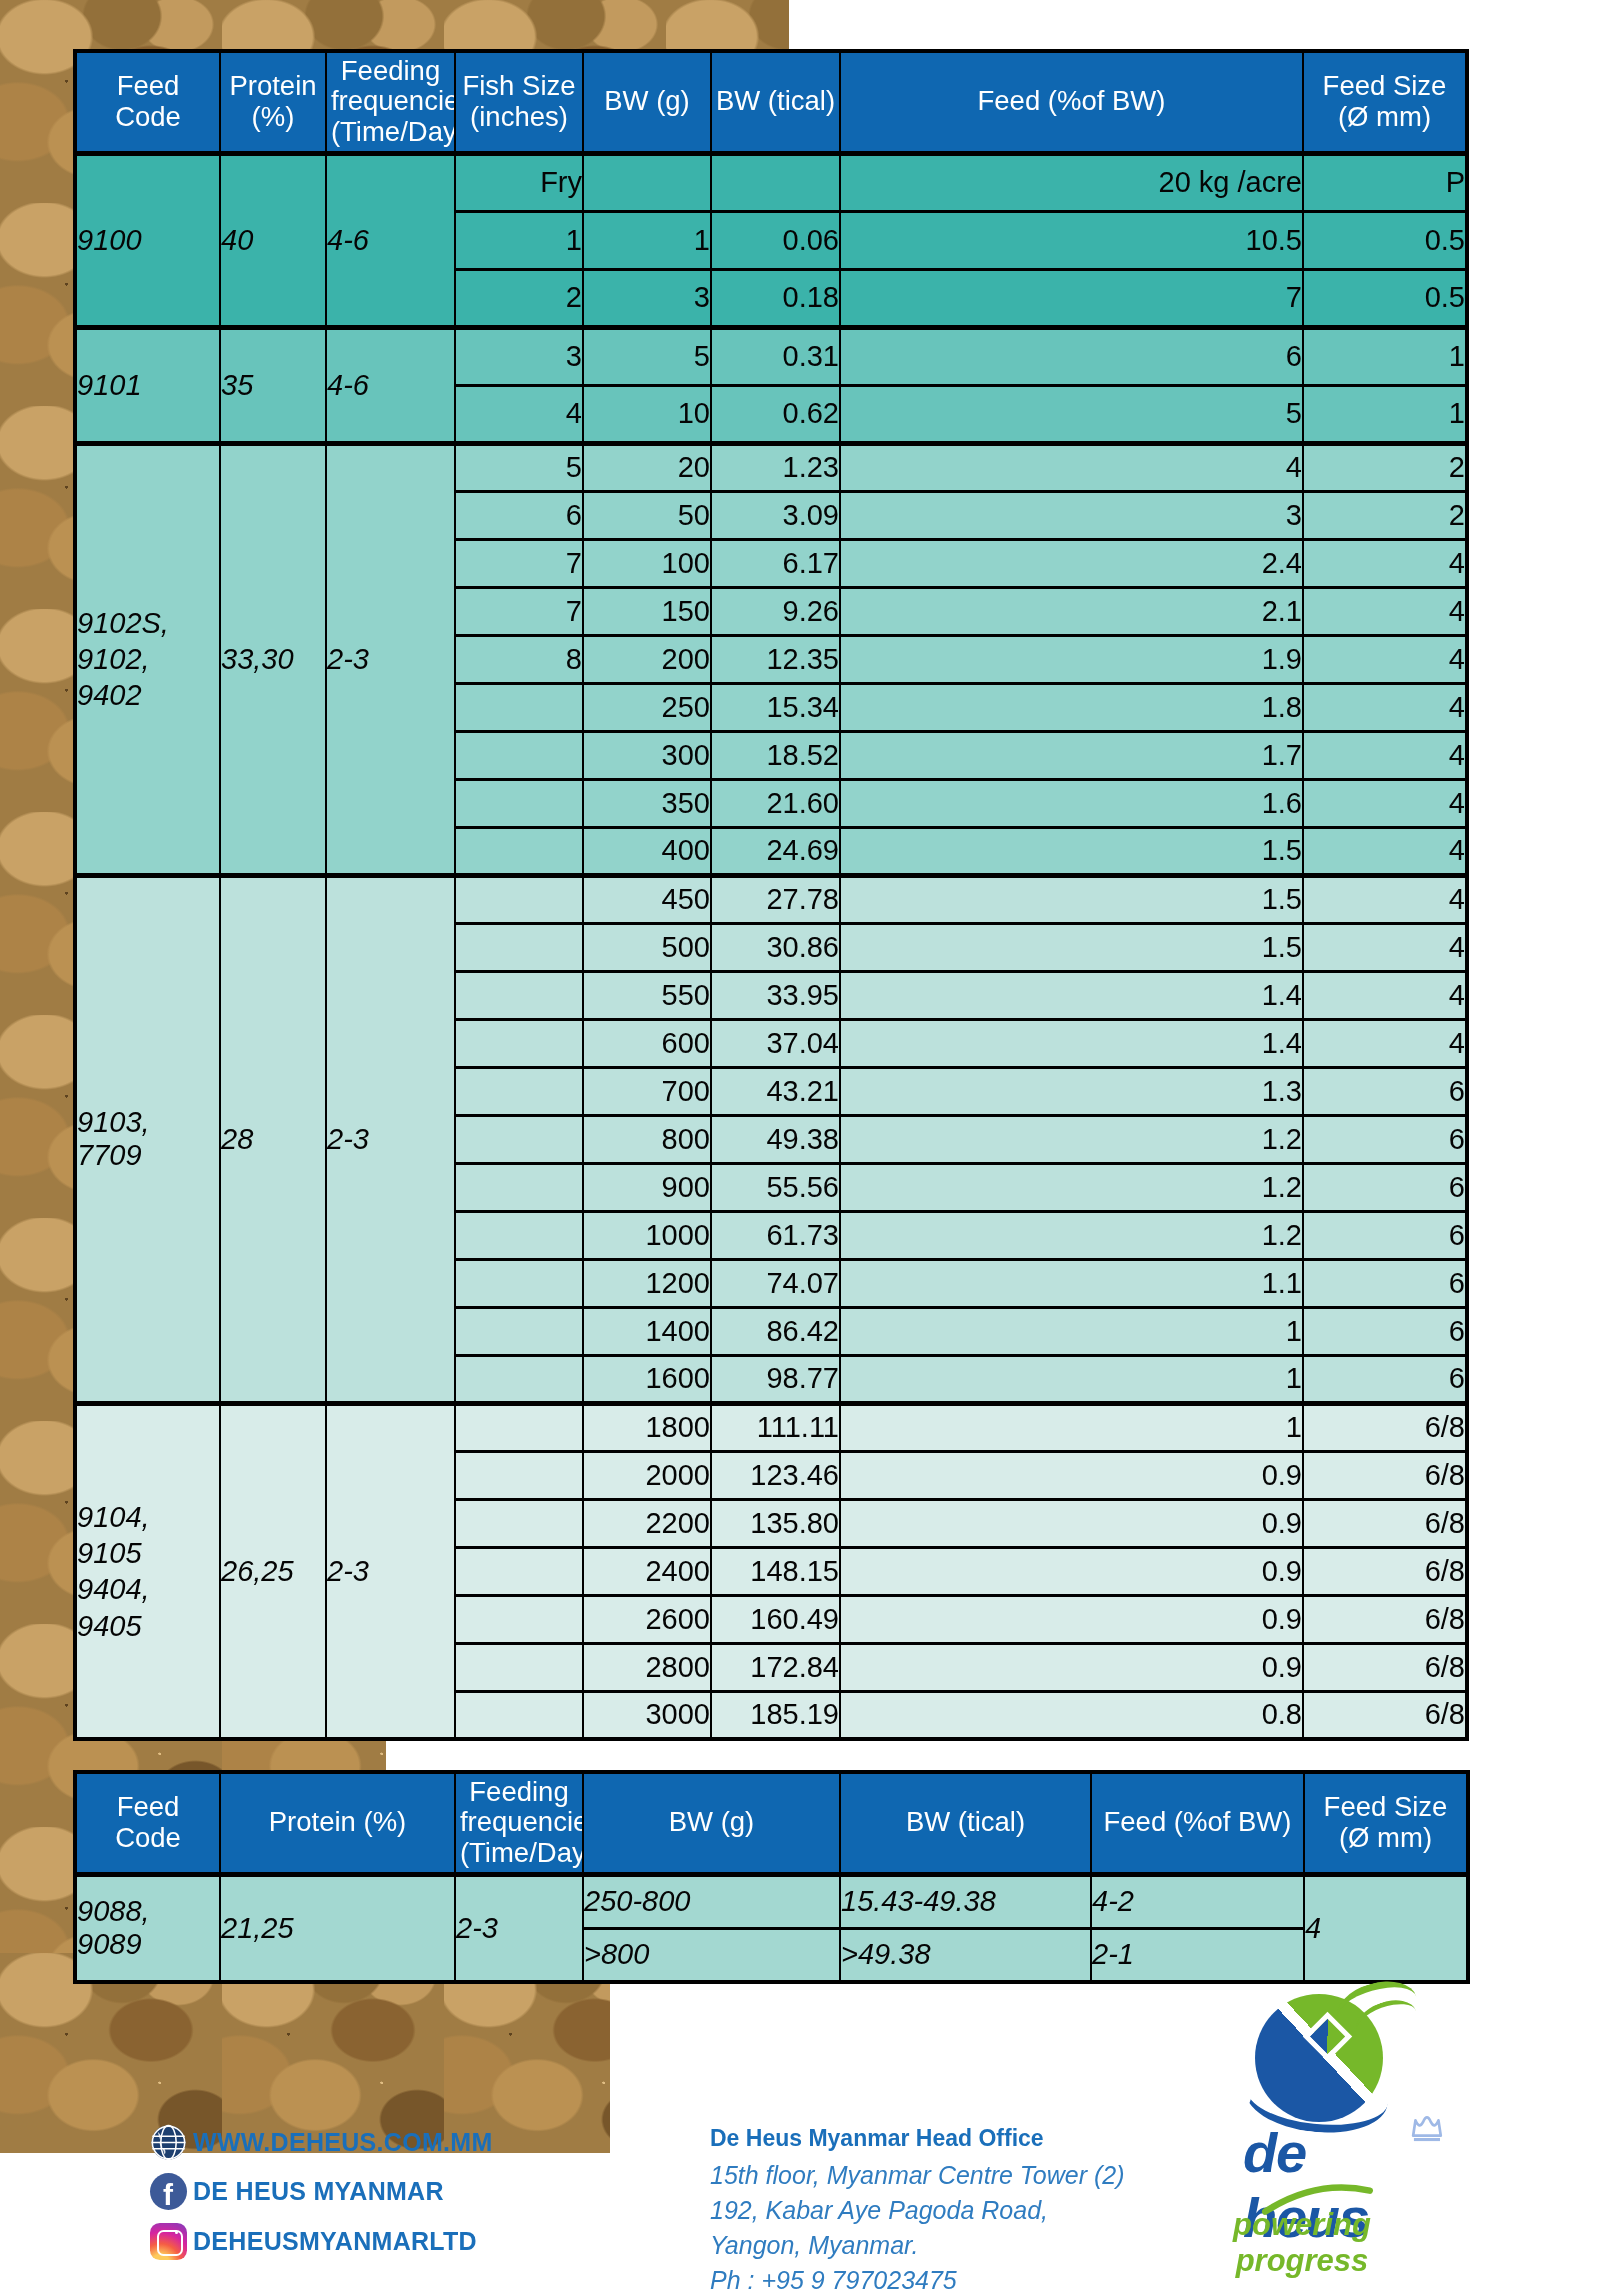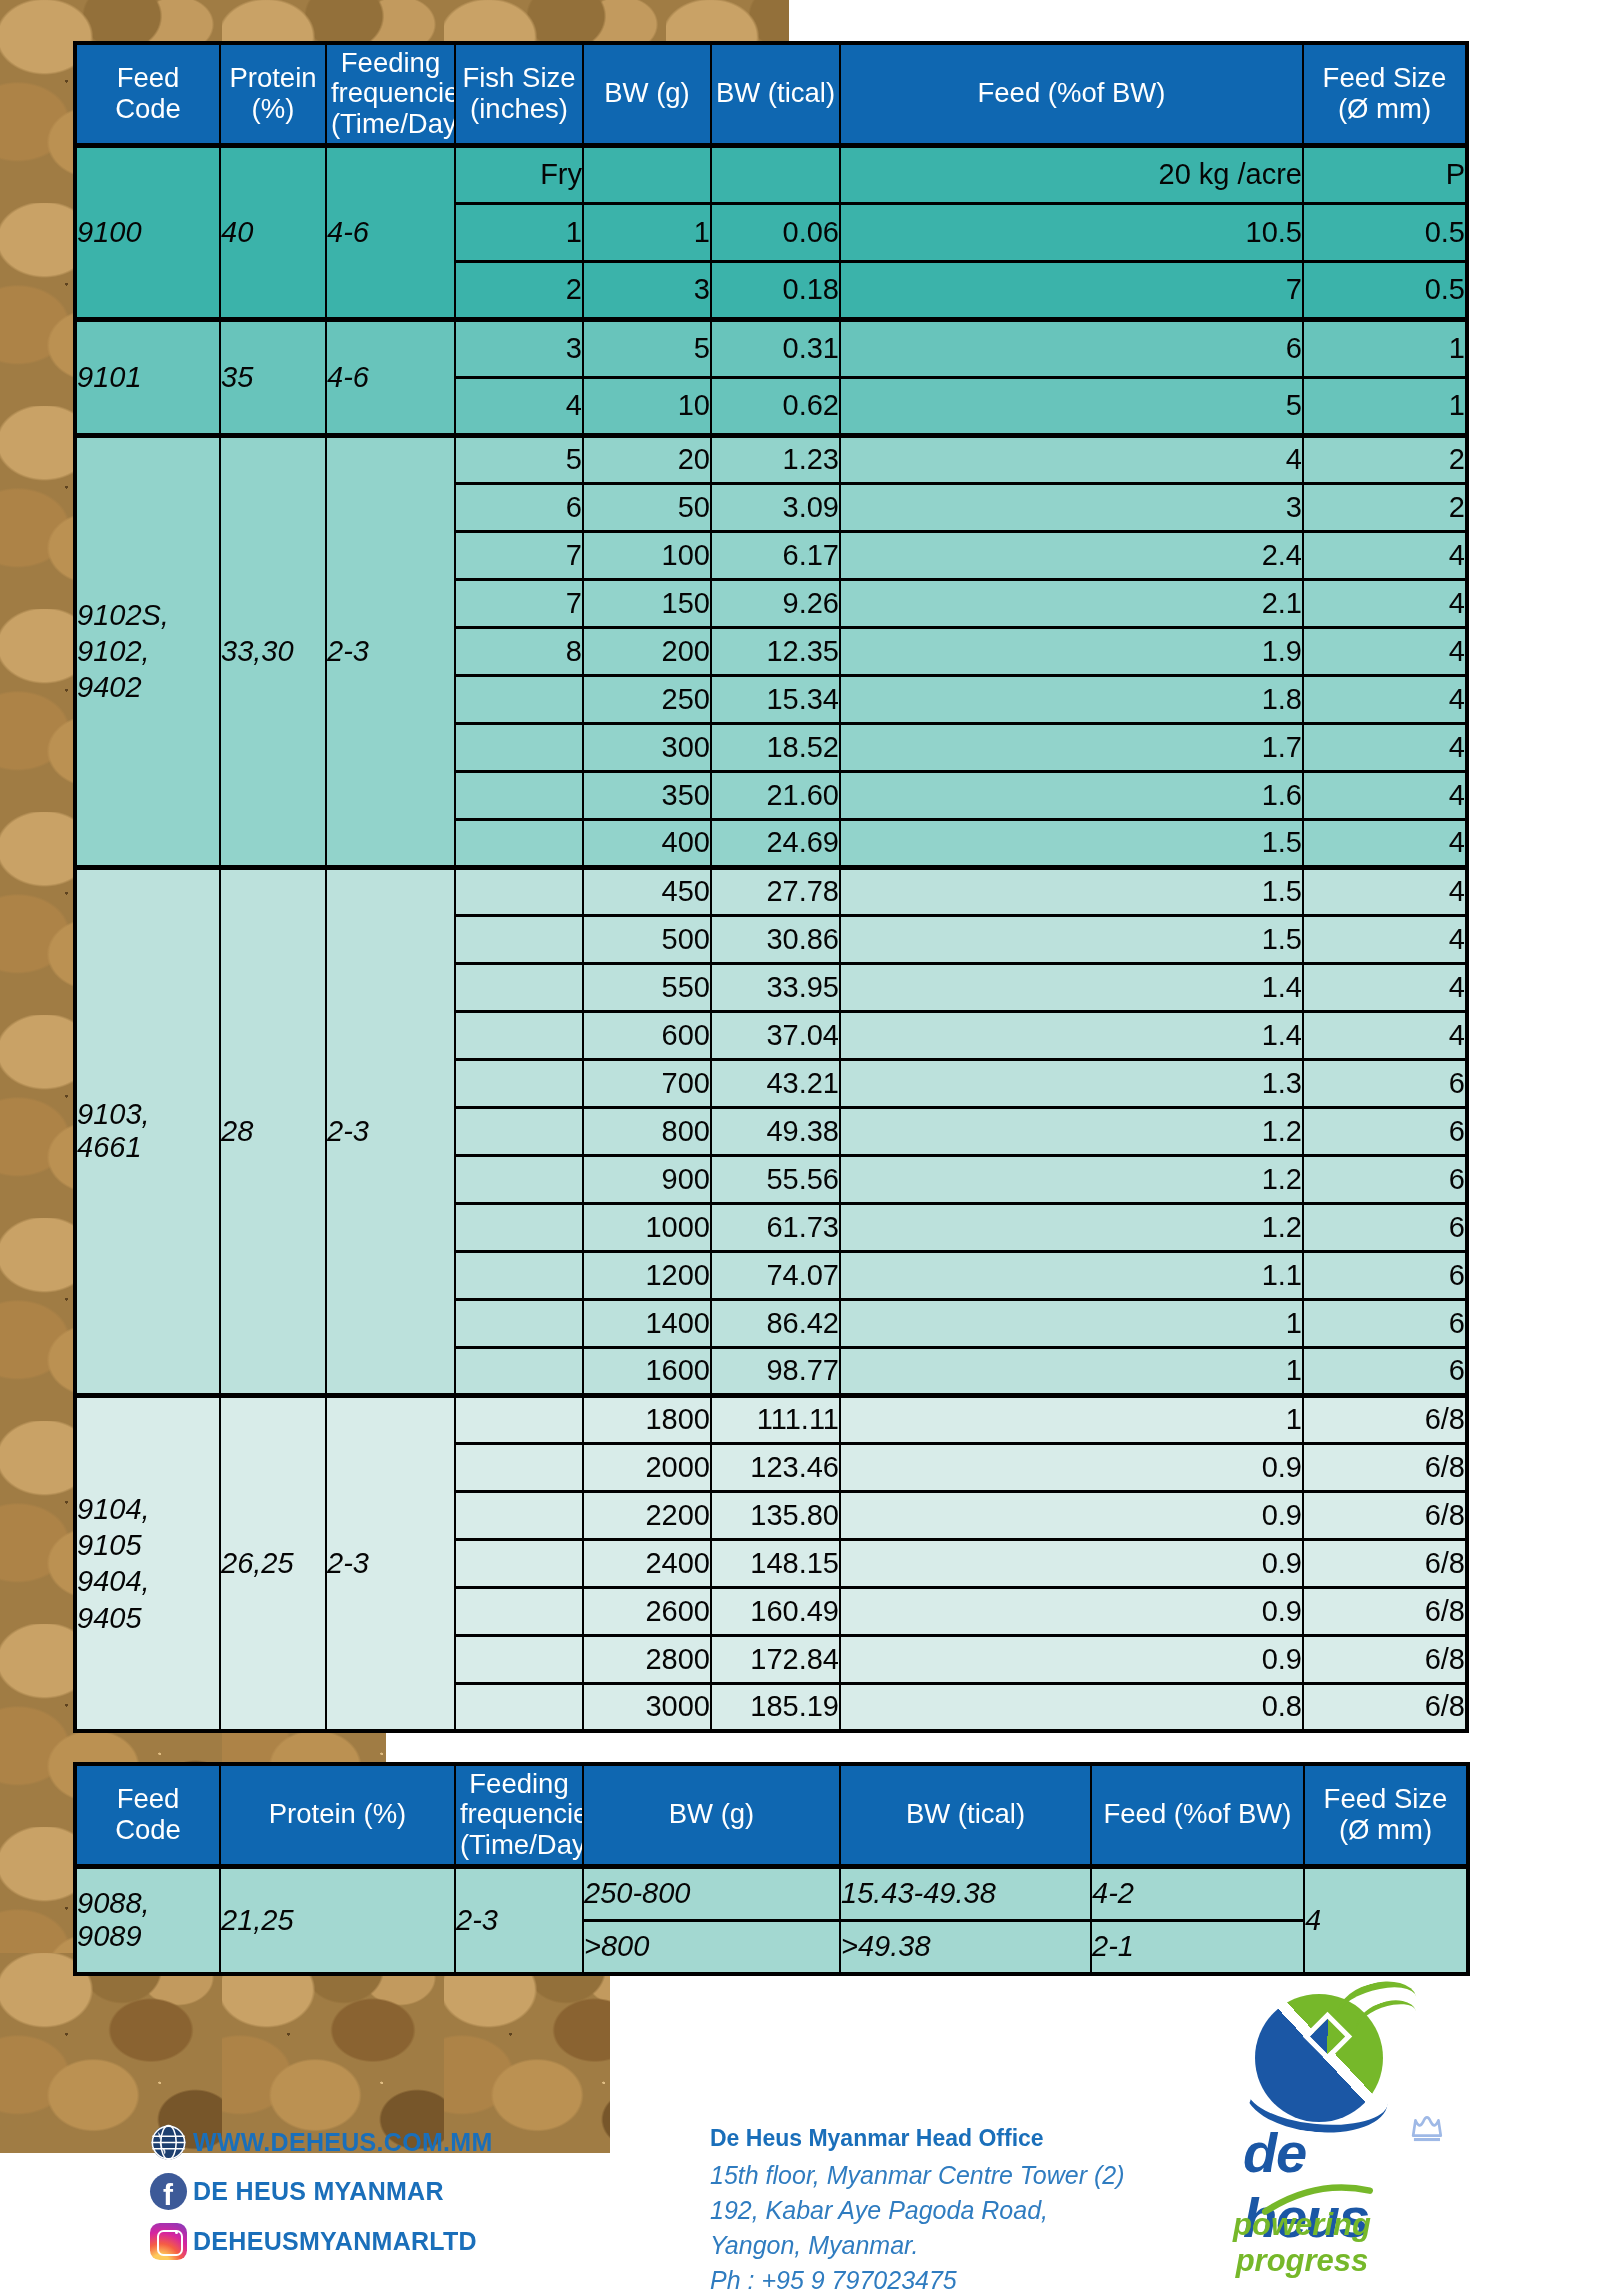--- a/index.html
+++ b/index.html
@@ -18,21 +18,21 @@
       radial-gradient(ellipse 59px 46px at 80% 12%, #c29a5e 0 58%, rgba(0,0,0,0) 62%),
       radial-gradient(ellipse 2px 2px at 30% 40%, #5e431f 0 70%, rgba(0,0,0,0) 75%),
       radial-gradient(ellipse 2px 2px at 72% 64%, #e0bd82 0 70%, rgba(0,0,0,0) 75%);
     background-size:222px 203px;}
   .photo-left{left:0;top:0;width:386px;height:2153px;}
   .photo-top{left:0;top:0;width:789px;height:131px;}
   .photo-bottom{left:0;top:1953px;width:610px;height:200px;}
 
   
   table{border-collapse:collapse;table-layout:fixed;}
-  .datatable{position:absolute;border:4.6px solid #000;}
+  .datatable{position:absolute;border:4.6px solid #000;margin-top:8px;}
   .datatable th,.datatable td{border:2.6px solid #000;border-top-width:3.9px;border-bottom-width:3.9px;
       overflow:hidden;padding:0;}
   .datatable thead th{border-bottom-width:5.2px;background:#0f67b1;color:#ffffff;
       font-weight:normal;font-size:27.5px;line-height:1.12;text-align:center;padding:2.6px 3.9px;}
   .datatable tbody+tbody tr:first-child td{border-top-width:5.9px;}
   .datatable td{font-size:29px;color:#050505;}
   .num{text-align:right;padding-right:17px;}
   .ctr{text-align:left;font-style:italic;}
   .code-cell{white-space:pre-line;line-height:1.25;}
   #main-table{left:73px;top:41px;width:1391px;}
@@ -229,21 +229,21 @@
       <td class="num"></td>
       <td class="num">400</td>
       <td class="num">24.69</td>
       <td class="num">1.5</td>
       <td class="num">4</td>
     </tr>
   </tbody>
 
   <tbody class="g4">
     <tr>
-      <td class="grp ctr" rowspan="11">9103, 4661</td>
+      <td class="grp ctr" rowspan="11">9103, 7709</td>
       <td class="grp ctr" rowspan="11">28</td>
       <td class="grp ctr" rowspan="11">2-3</td>
       <td class="num"></td>
       <td class="num">450</td>
       <td class="num">27.78</td>
       <td class="num">1.5</td>
       <td class="num">4</td>
     </tr>
     <tr>
       <td class="num"></td>

